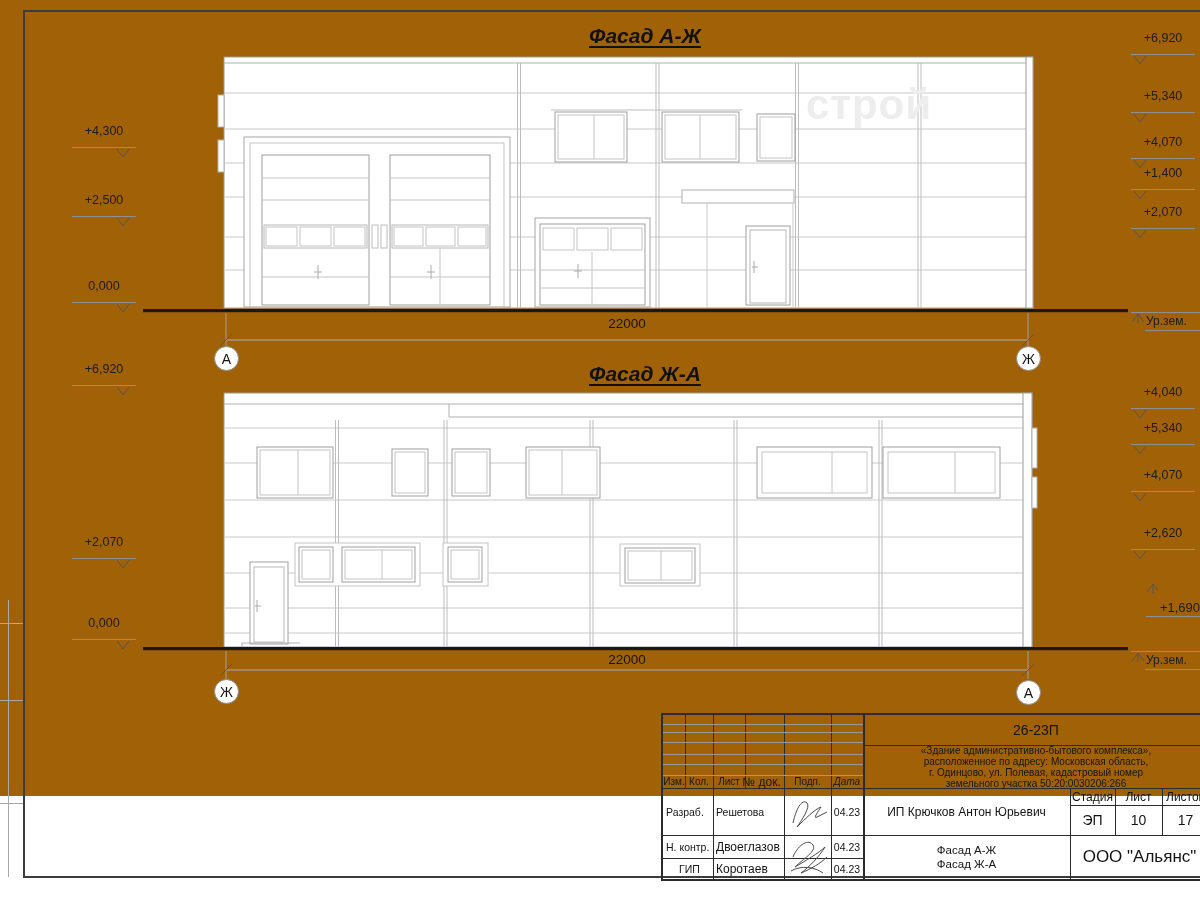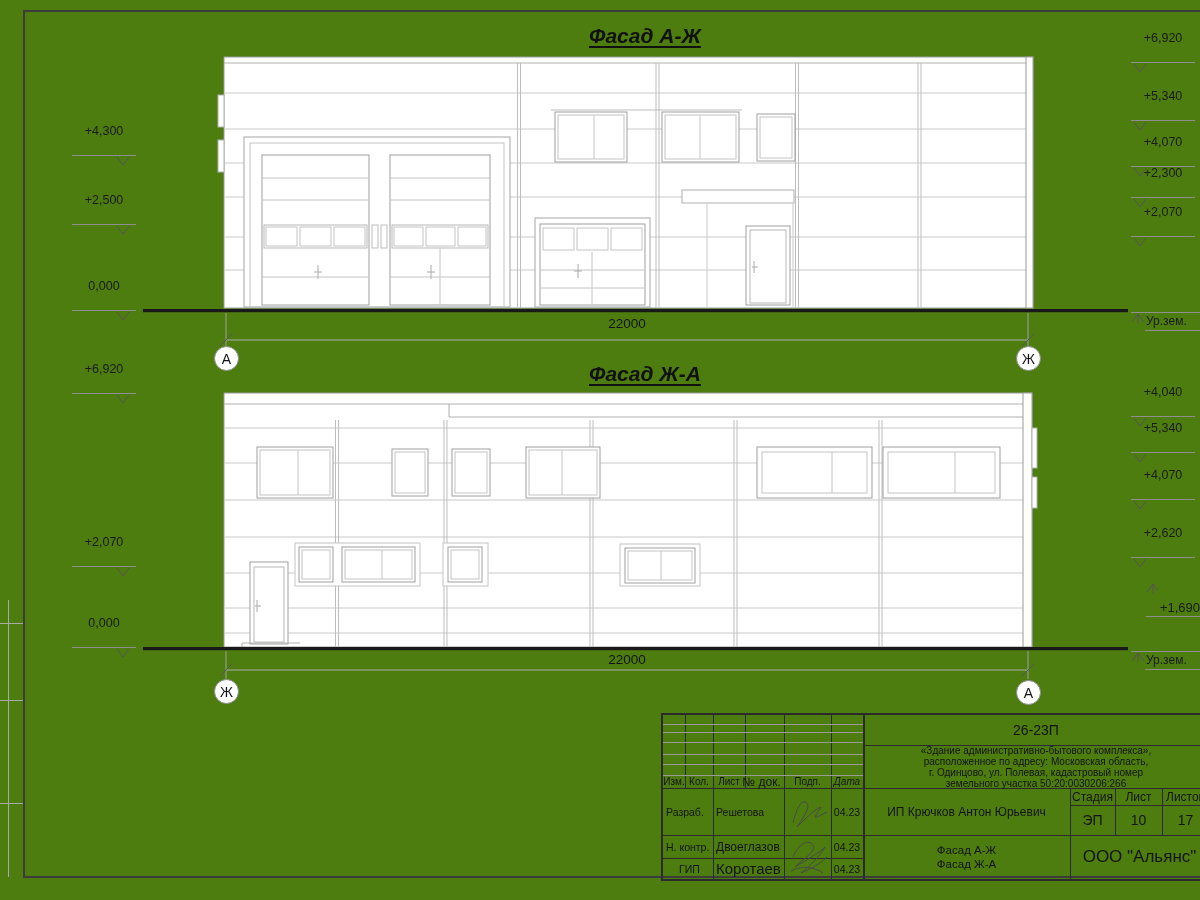--- a/index.html
+++ b/index.html
@@ -1,29 +1,29 @@
 <!DOCTYPE html>
 <html><head>
 <meta charset="utf-8">
 <style>
   html,body{margin:0;padding:0;background:#fff;}
   body{width:1200px;height:900px;overflow:hidden;font-family:"Liberation Sans",sans-serif;}
-  #sheet{position:relative;width:1200px;height:900px;background:#4d7c0f;}
+  #sheet{position:relative;width:1200px;height:796px;background:#a16207;}
   .abs{position:absolute;}
   
   .frame-line{position:absolute;background:#3c3c3c;}
   .thin-line{position:absolute;background:#a9a9a9;}
   
   .fac-title{position:absolute;left:140px;width:1010px;text-align:center;
     font-size:21px;font-weight:bold;font-style:italic;color:#111;}
   .fac-title span{text-decoration:underline;text-underline-offset:3px;}
   
   .elev{position:absolute;width:64px;}
   .elev .num{display:block;text-align:center;font-size:12.5px;color:#1b1b1b;
-    border-bottom:1px solid #8f8f8f;padding-bottom:17px;white-space:nowrap;}
+    border-bottom:1px solid #8f8f8f;padding-bottom:9px;white-space:nowrap;}
   .elev svg.tick{position:absolute;top:100%;}
   .elev.l svg.tick{right:6px;}
   .elev.r svg.tick{left:2px;}
   .elev.l{left:72px;}
   .elev.r{left:1131px;}
   
   .gmark{position:absolute;left:1131px;width:69px;border-top:1px solid #8f8f8f;
     display:flex;align-items:flex-start;}
   .gmark svg{margin-top:0px;flex:0 0 auto;}
   .gmark .gtxt{flex:1;font-size:12px;color:#1b1b1b;border-bottom:1px solid #8f8f8f;
@@ -159,20 +159,21 @@
       </g>
 
       <rect x="143" y="309" width="985" height="3.2" fill="#191919" stroke="none"></rect>
       <path d="M226 313 V346 M1028 313 V346" stroke="#9f9f9f"></path>
       <path d="M226 340 H1028" stroke="#adadad"></path>
       <path d="M220 346 L232 334 M1022 346 L1034 334" stroke="#555555"></path>
     </g>
   </svg>
 
   <div class="wmark">
+    <div class="w2">строй</div>
   </div>
 
   <div class="elev l" style="top:124px;">
     <span class="num">+4,300</span>
     <svg class="tick" width="14" height="11">
         <path d="M1 1 L7 9 L13 1" fill="none" stroke="#555"></path>
       </svg>
   </div>
   <div class="elev l" style="top:193px;">
     <span class="num">+2,500</span>
@@ -199,21 +200,21 @@
         <path d="M1 1 L7 9 L13 1" fill="none" stroke="#555"></path>
       </svg>
   </div>
   <div class="elev r" style="top:135px;">
     <span class="num">+4,070</span>
     <svg class="tick" width="14" height="11">
         <path d="M1 1 L7 9 L13 1" fill="none" stroke="#555"></path>
       </svg>
   </div>
   <div class="elev r" style="top:166px;">
-    <span class="num">+2,300</span>
+    <span class="num">+1,400</span>
     <svg class="tick" width="14" height="11">
         <path d="M1 1 L7 9 L13 1" fill="none" stroke="#555"></path>
       </svg>
   </div>
   <div class="elev r" style="top:205px;">
     <span class="num">+2,070</span>
     <svg class="tick" width="14" height="11">
         <path d="M1 1 L7 9 L13 1" fill="none" stroke="#555"></path>
       </svg>
   </div>
@@ -427,21 +428,21 @@
     <div class="tc" style="left:121px;top:60px;width:47px;height:13px;font-size:10px;">Подп.</div>
     <div class="tc" style="left:168px;top:60px;width:32px;height:13px;font-size:10px;font-style:italic;">Дата</div>
 
     <div class="tc left" style="left:0;top:73px;width:50px;height:47px;font-size:10.5px;">Разраб.</div>
     <div class="tc left" style="left:50px;top:73px;width:71px;height:47px;font-size:10.5px;">Решетова</div>
     <div class="tc" style="left:168px;top:73px;width:32px;height:47px;font-size:10.5px;">04.23</div>
     <div class="tc left" style="left:0;top:120px;width:50px;height:23px;font-size:10.5px;">Н. контр.</div>
     <div class="tc left" style="left:50px;top:120px;width:71px;height:23px;font-size:12px;">Двоеглазов</div>
     <div class="tc" style="left:168px;top:120px;width:32px;height:23px;font-size:10.5px;">04.23</div>
     <div class="tc left" style="left:0;top:143px;width:50px;height:21px;font-size:10.5px;padding-left:16px;">ГИП</div>
-    <div class="tc left" style="left:50px;top:143px;width:71px;height:21px;font-size:15px;">Коротаев</div>
+    <div class="tc left" style="left:50px;top:143px;width:71px;height:21px;font-size:12px;">Коротаев</div>
     <div class="tc" style="left:168px;top:143px;width:32px;height:21px;font-size:10.5px;">04.23</div>
 
     <svg class="abs" style="left:124px;top:78px;" width="44" height="40" viewBox="0 0 44 40">
       <path d="M6 30 C10 12 16 6 20 10 C24 14 14 28 10 34 C18 26 28 16 34 14 C30 20 26 26 30 24 L40 19" fill="none" stroke="#4a4a4a" stroke-width="1"></path>
     </svg>
     <svg class="abs" style="left:122px;top:122px;" width="46" height="42" viewBox="0 0 46 42">
       <path d="M8 20 C14 6 24 2 28 8 C32 14 18 22 10 30 C20 24 34 16 40 10 C34 20 24 30 16 36 C26 32 36 26 42 20" fill="none" stroke="#4a4a4a" stroke-width="1"></path>
       <path d="M6 34 C16 28 30 30 38 36" fill="none" stroke="#4a4a4a" stroke-width="1"></path>
     </svg>
 

